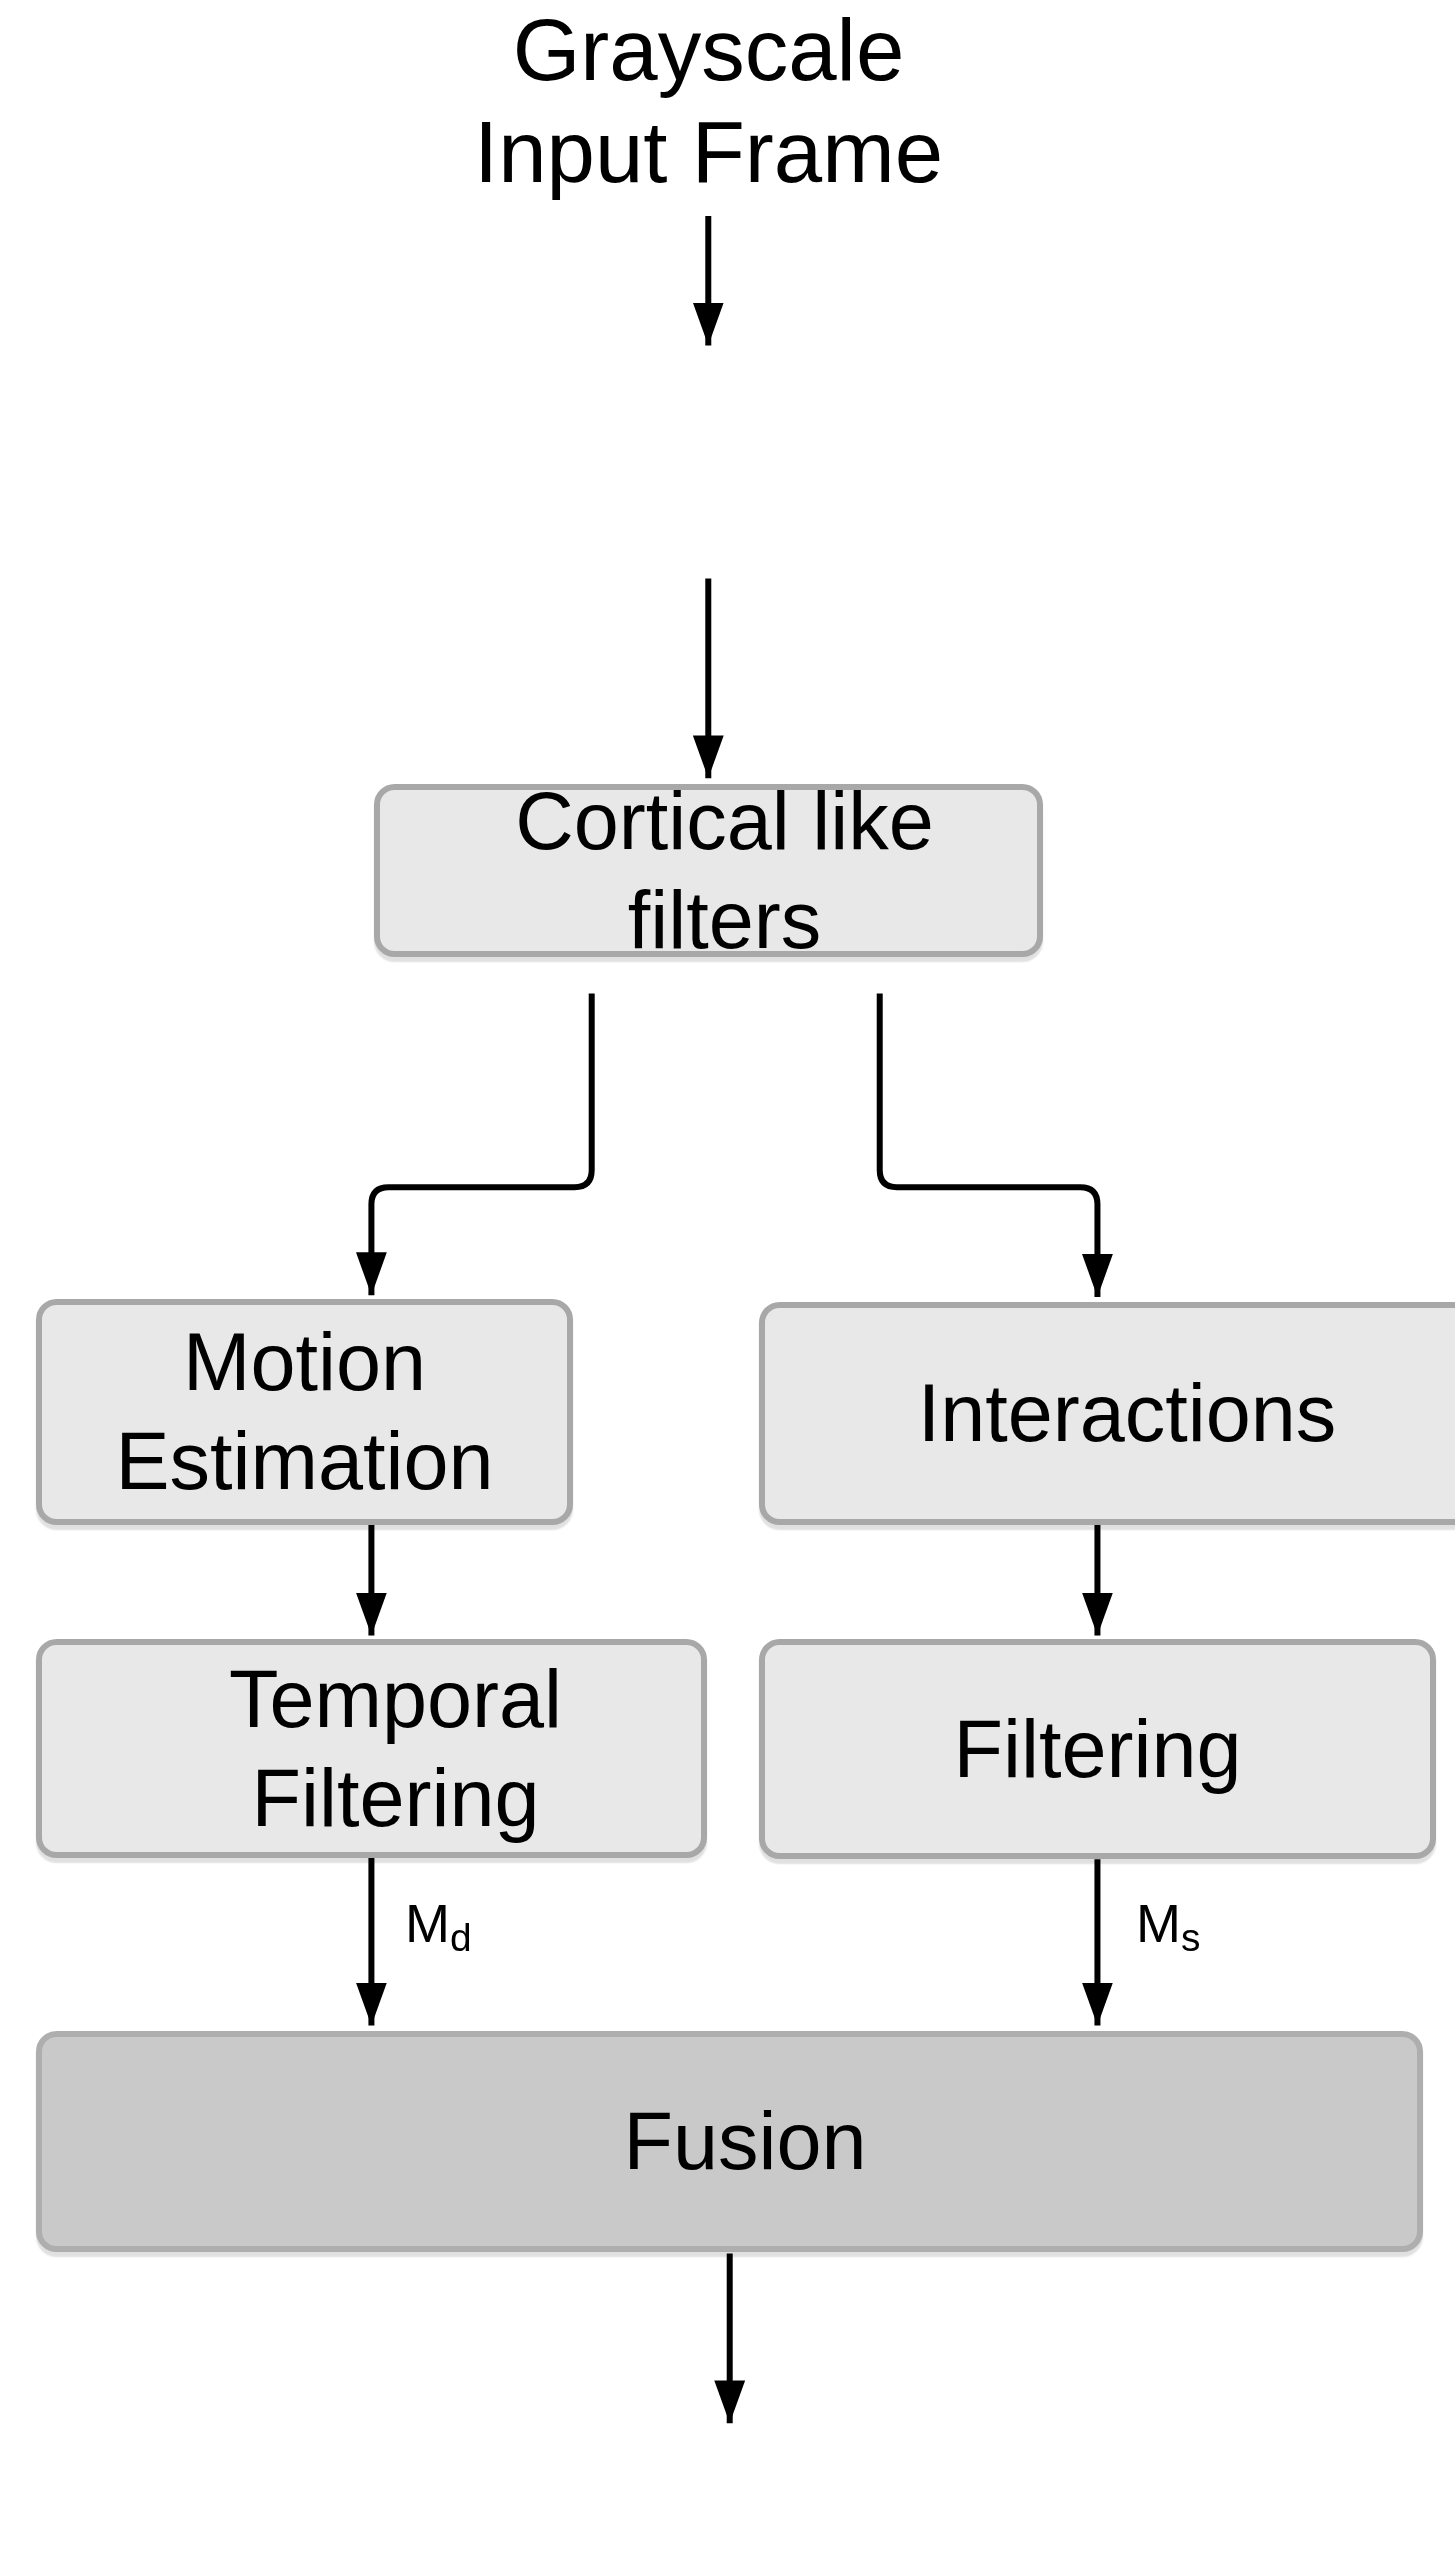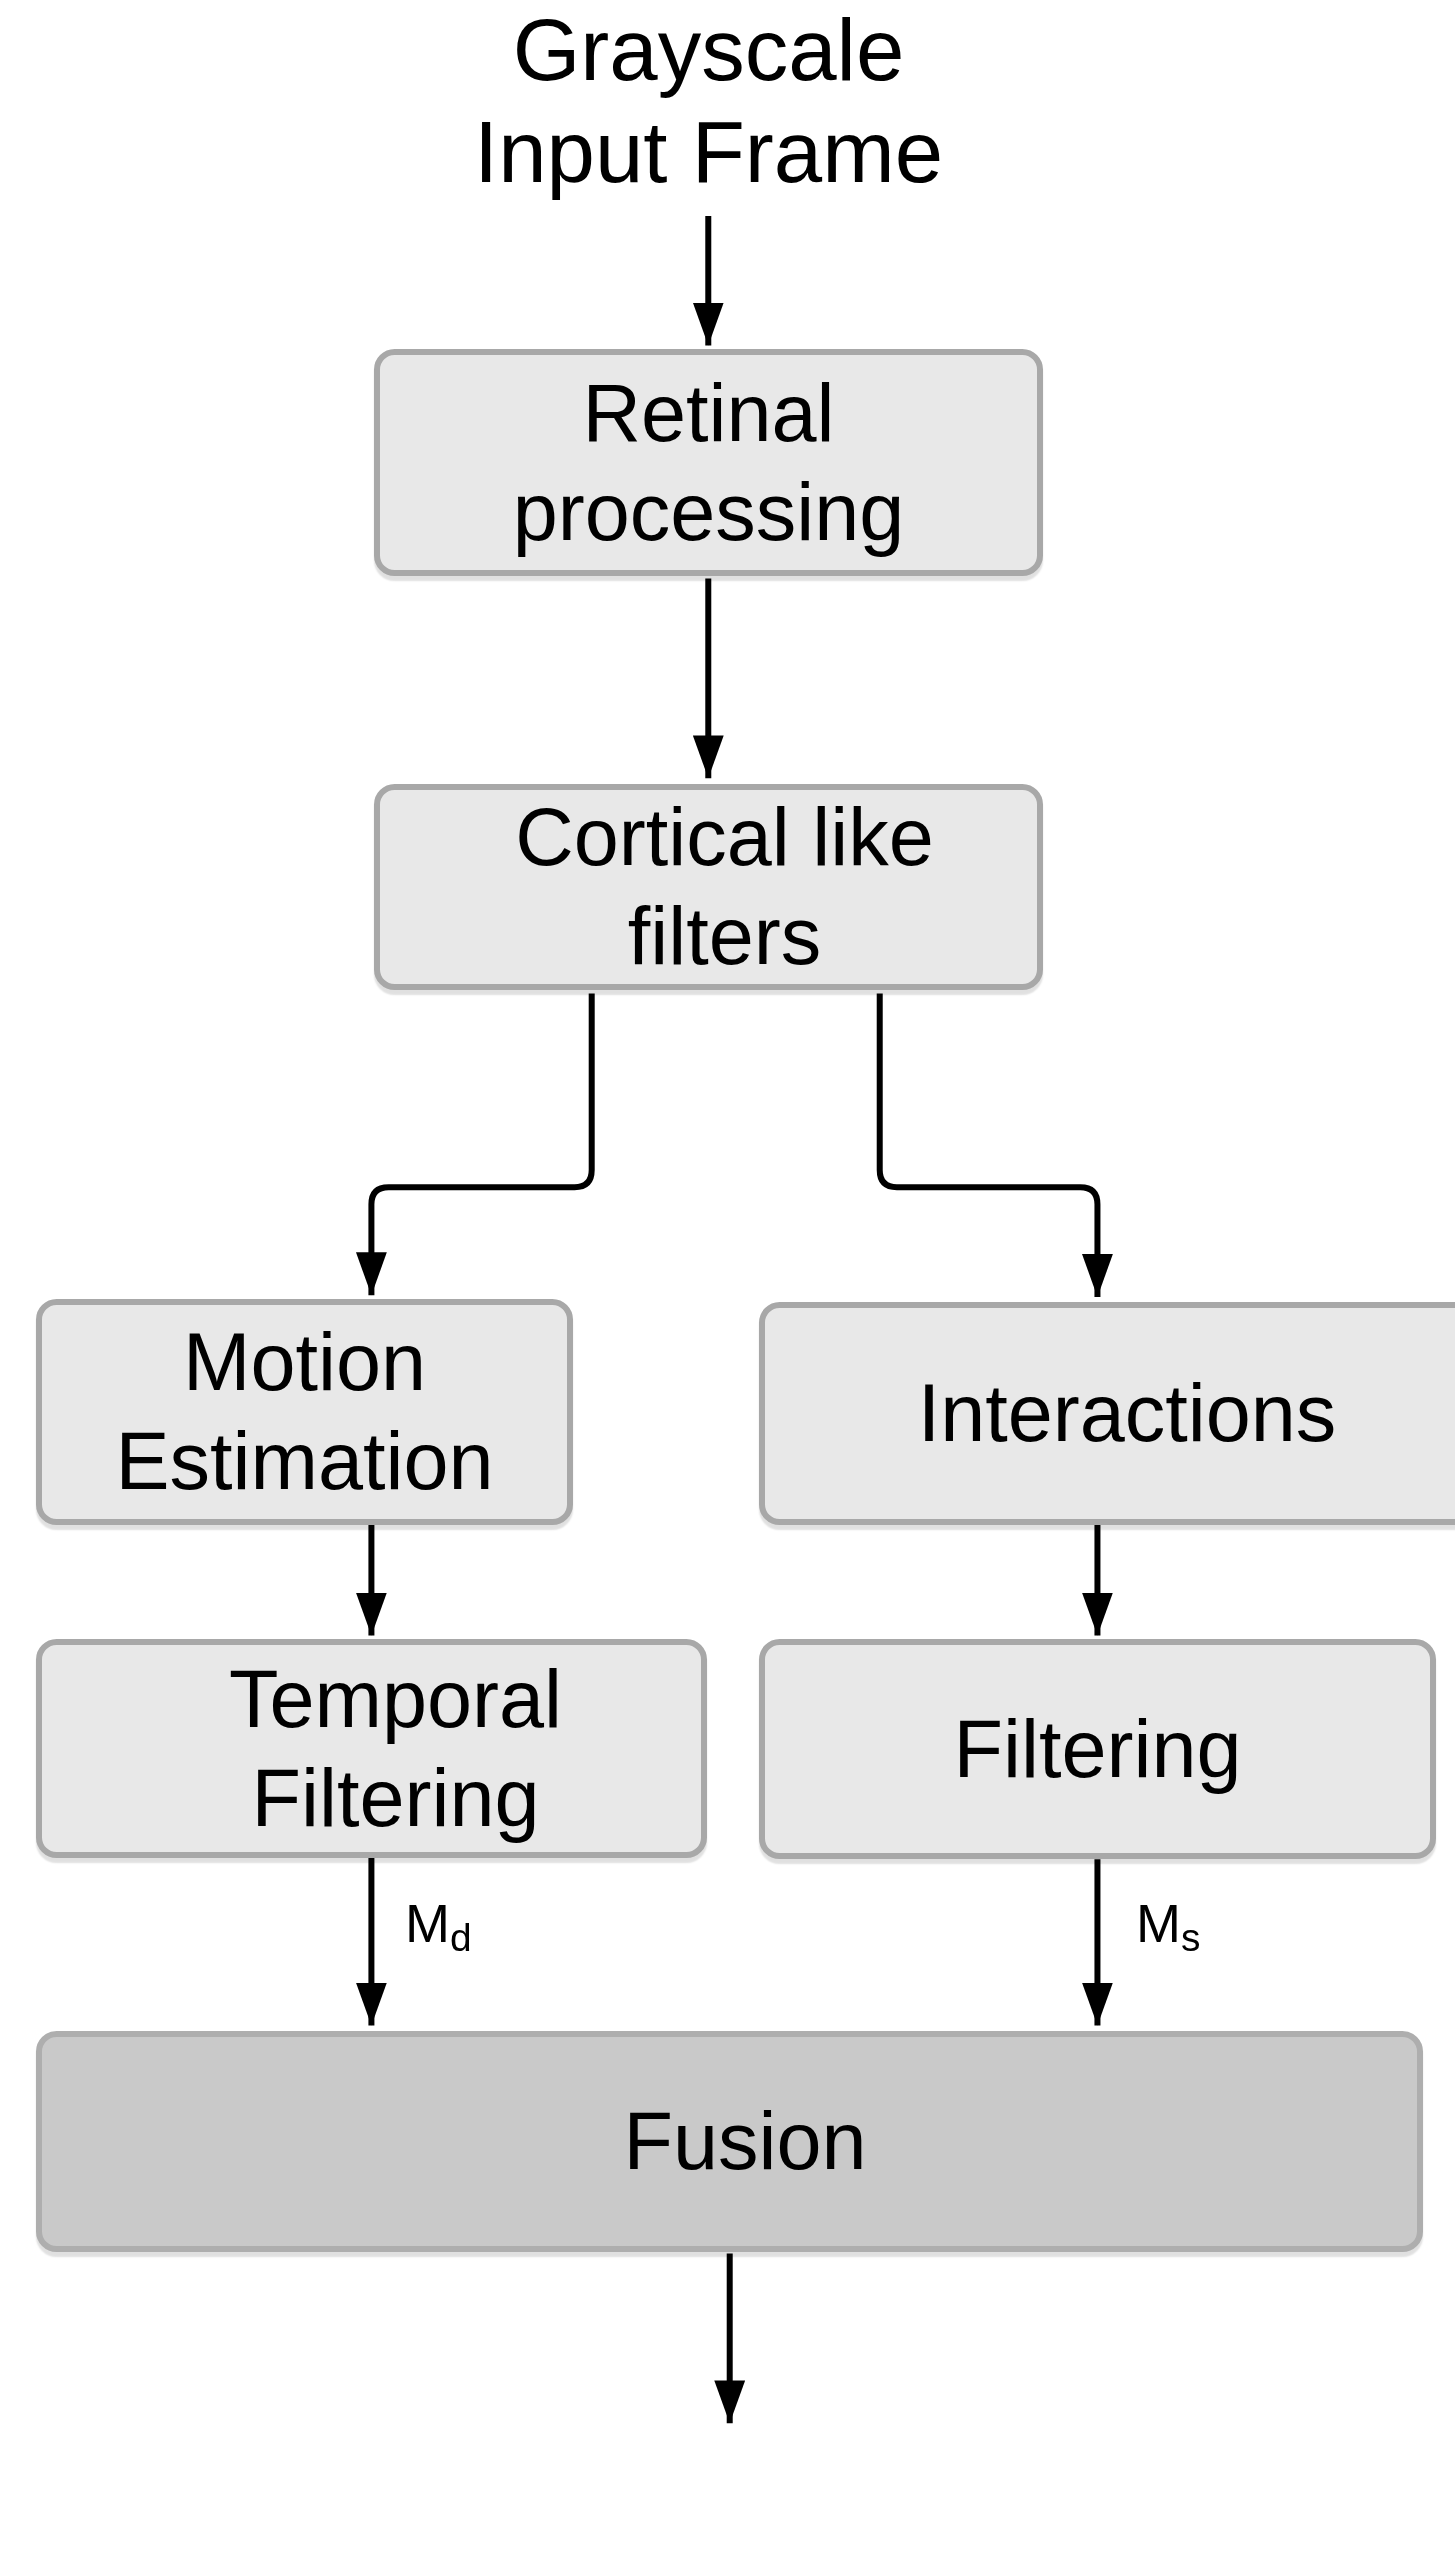--- a/index.html
+++ b/index.html
@@ -97,26 +97,22 @@
     <path class="edge" d="M826,668 L826,901"></path>
     <path class="edge" d="M690,1152 L690,1358 Q690,1378 670,1378 L453,1378 Q433,1378 433,1398 L433,1504"></path>
     <path class="edge" d="M1026,1152 L1026,1358 Q1026,1378 1046,1378 L1260,1378 Q1280,1378 1280,1398 L1280,1506"></path>
     <path class="edge" d="M433,1772 L433,1901"></path>
     <path class="edge" d="M1280,1772 L1280,1901"></path>
     <path class="edge" d="M433,2160 L433,2356"></path>
     <path class="edge" d="M1280,2162 L1280,2356"></path>
     <path class="edge" d="M851,2622 L851,2820"></path>
   </svg>
 
-  <div class="node" style="left:374px; top:343px; width:669px; height:227px;">
-    <span>Retinal
-processing</span>
-  </div>
 
-  <div class="node" style="left:374px; top:778px; width:669px; height:206px;padding-left:32px;">
+  <div class="node" style="left:374px; top:778px; width:669px; height:173px;padding-left:32px;">
     <span>Cortical like
 filters</span>
   </div>
 
   <div class="node" style="left:36px; top:1293px; width:537px; height:226px;">
     <span>Motion
 Estimation</span>
   </div>
 
   <div class="node" style="left:759px; top:1296px; width:736px; height:223px;">

